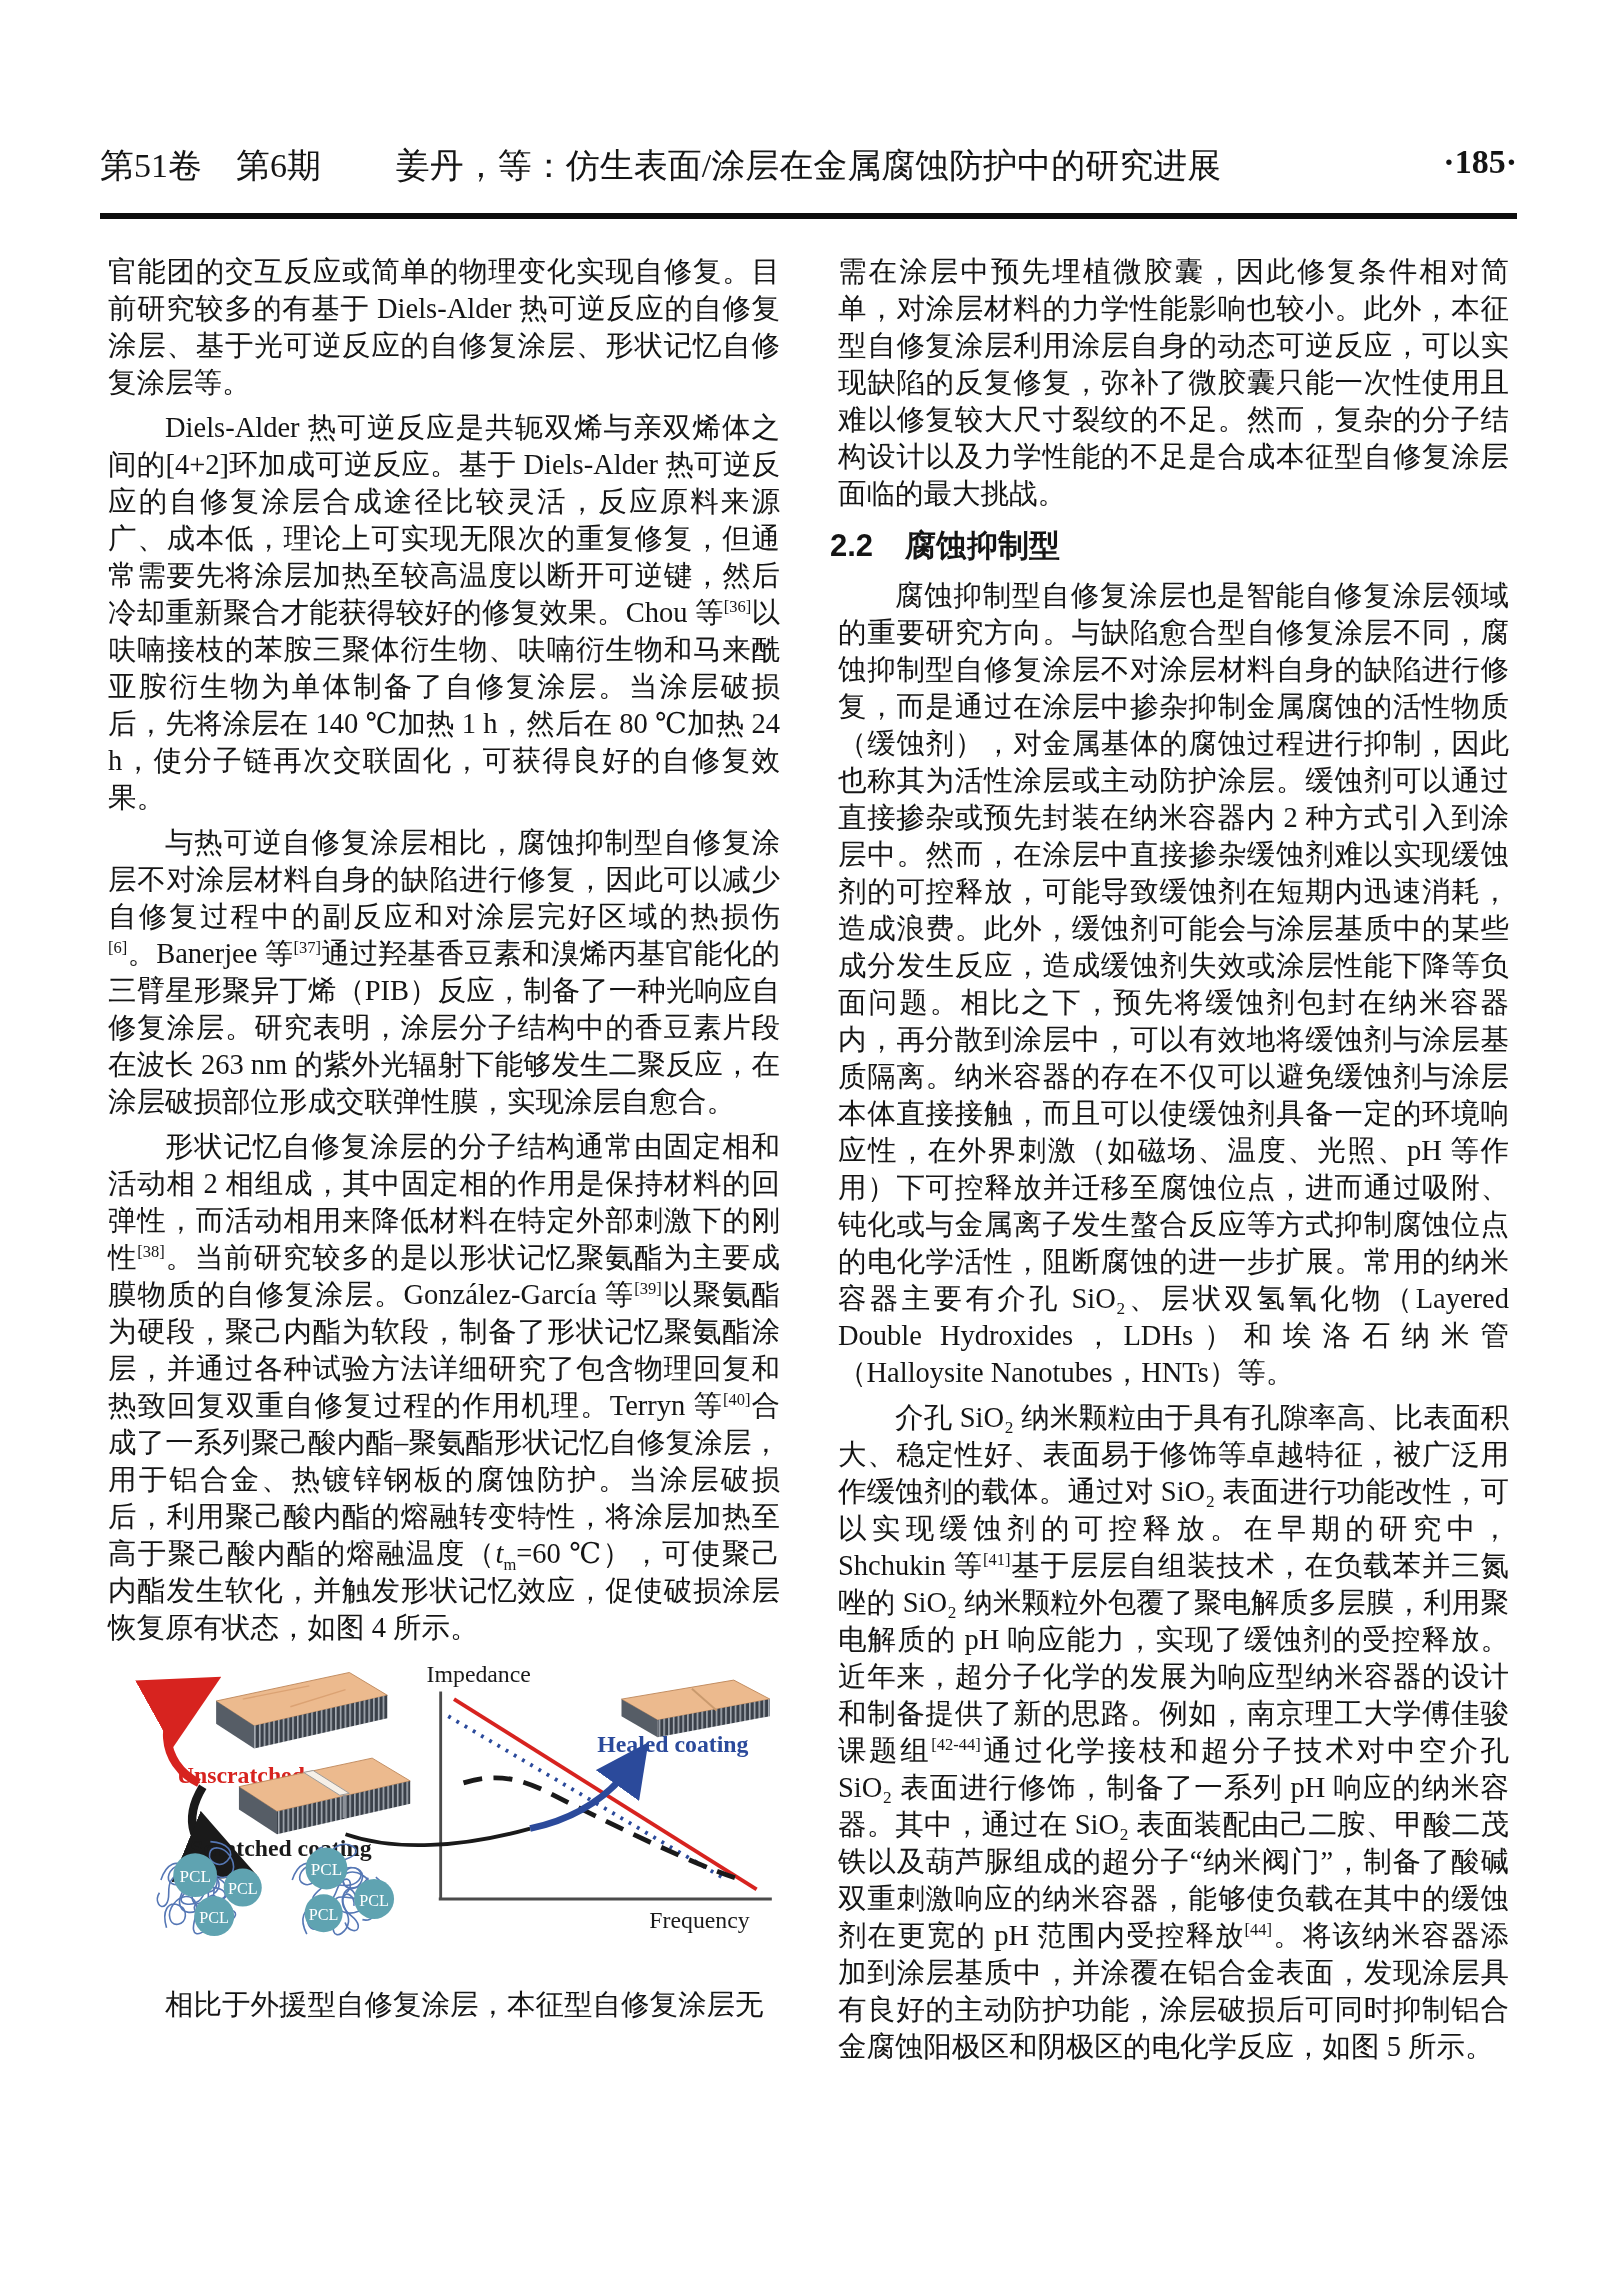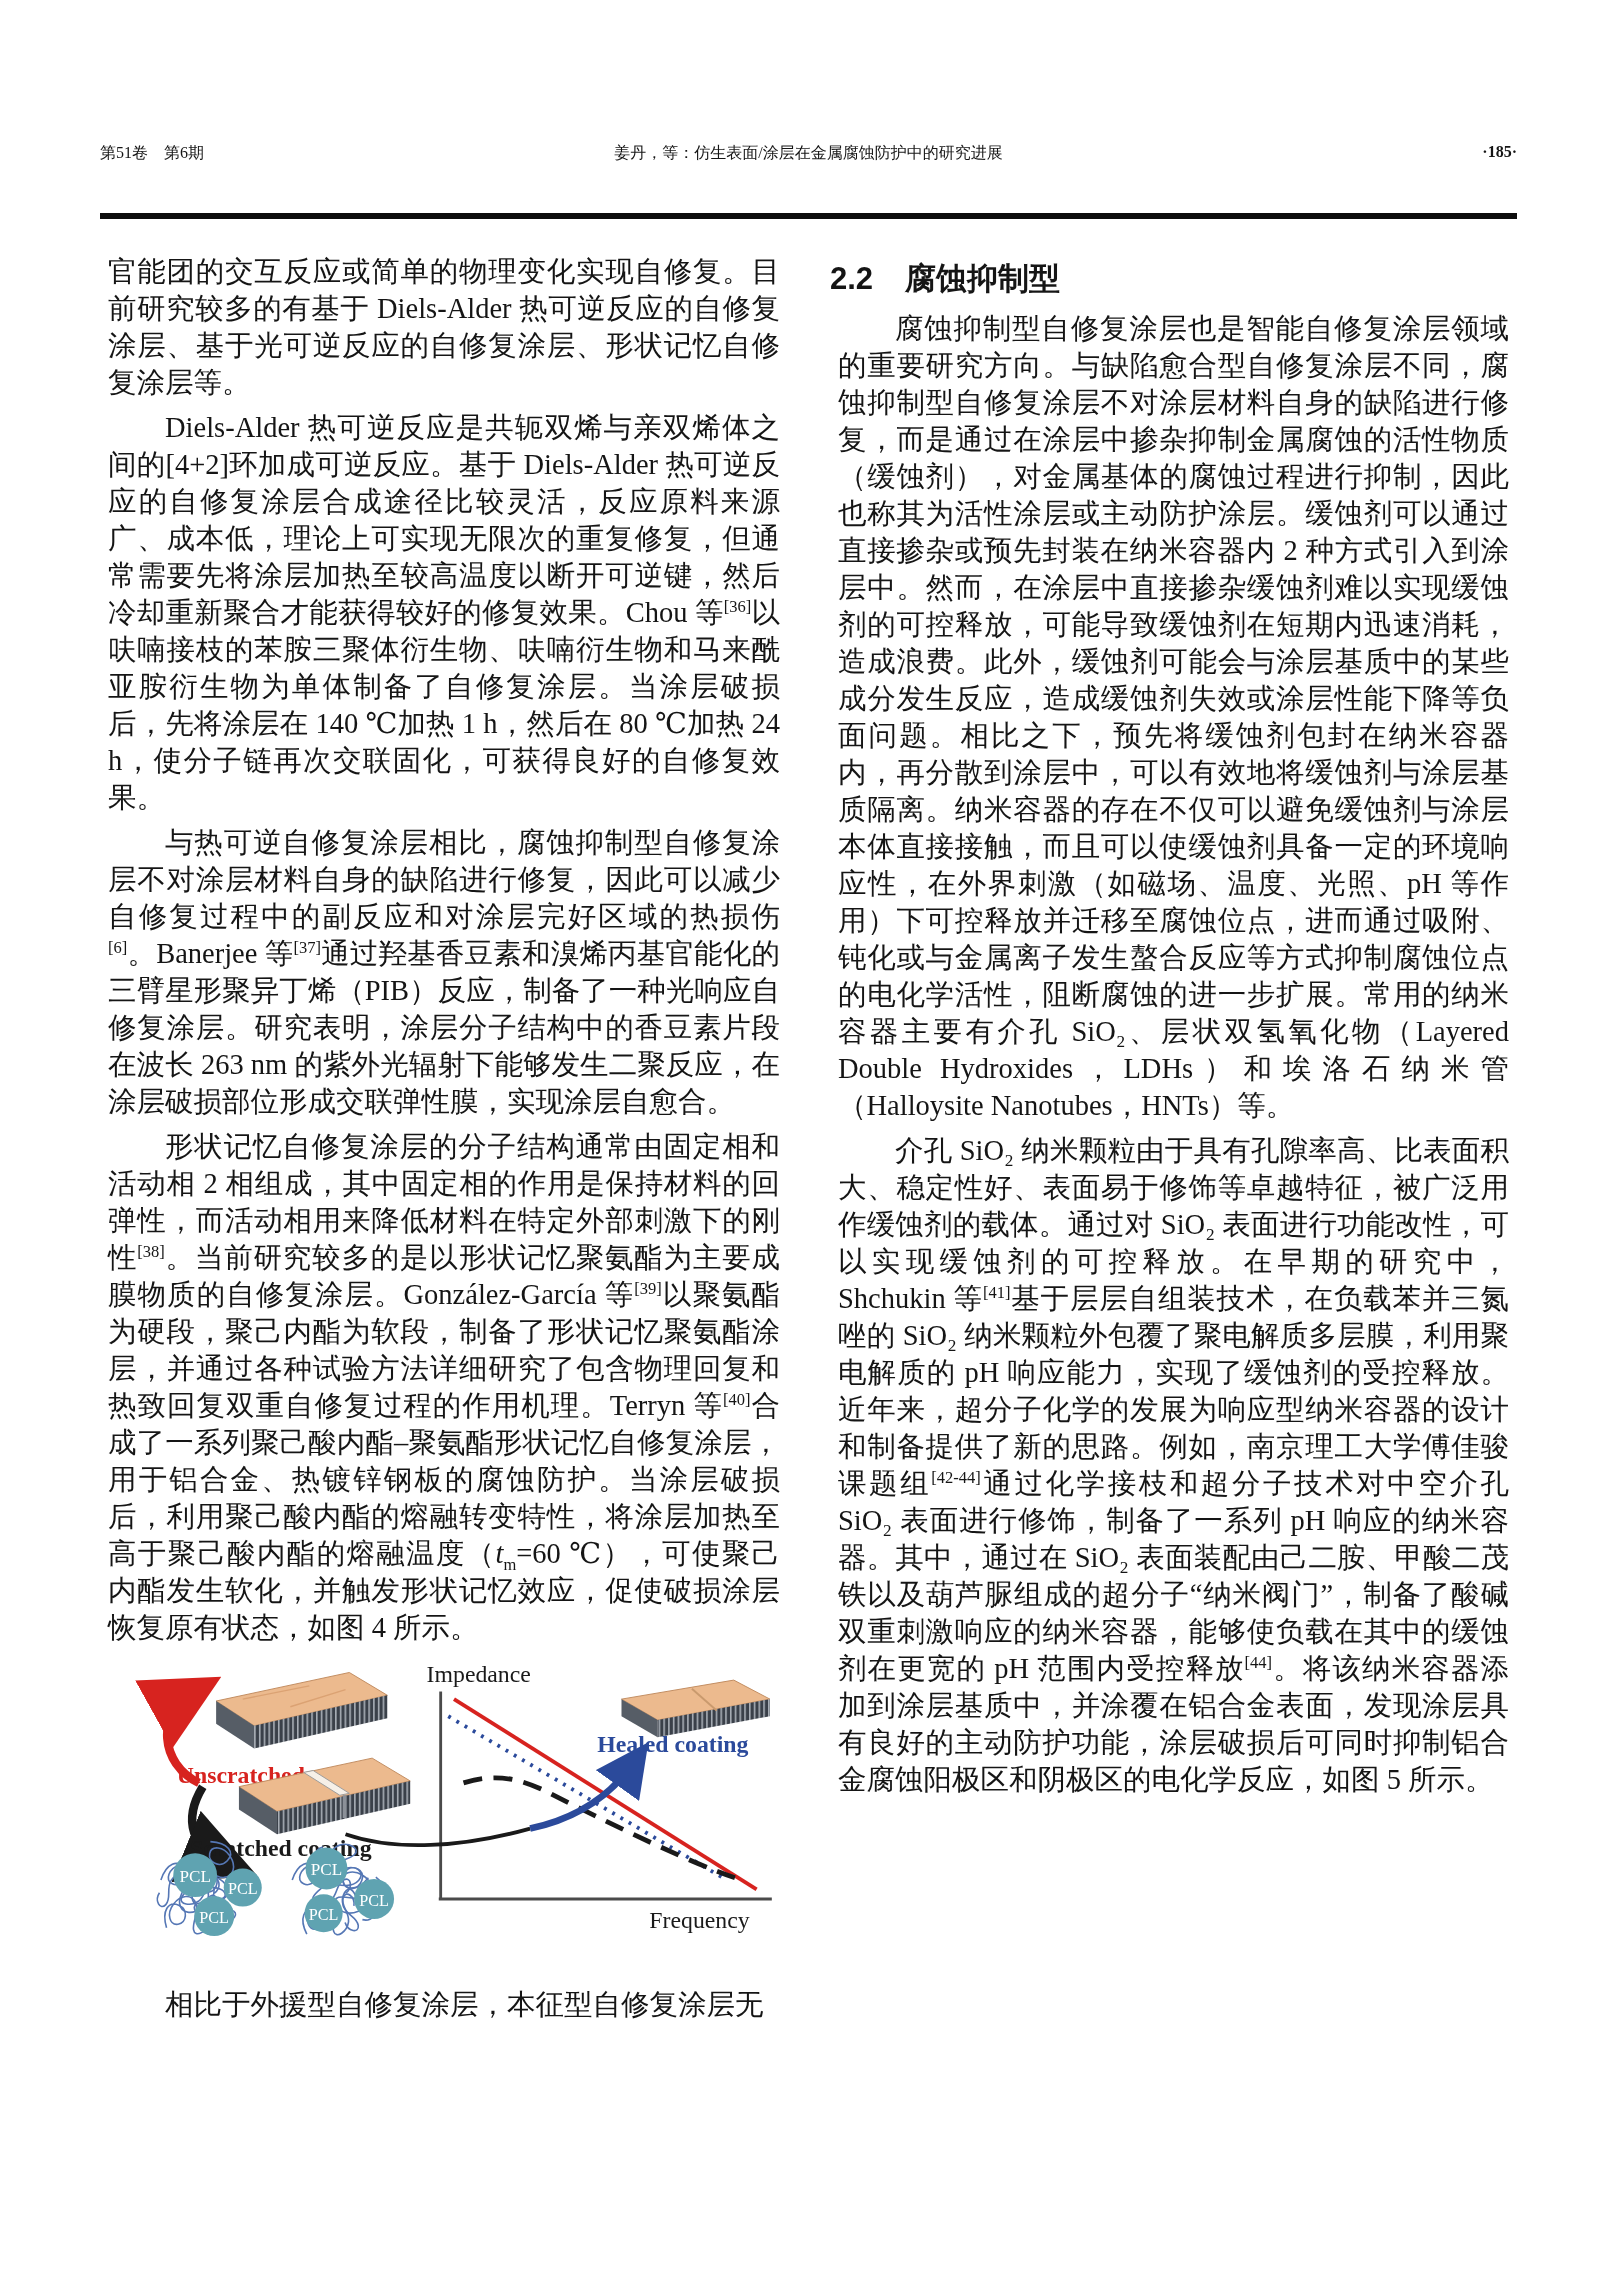--- a/index.html
+++ b/index.html
@@ -1,20 +1,20 @@
 <!DOCTYPE html>
 <html style="font-size:15px"><head>
 <meta charset="utf-8">
 <style>
   html,body{margin:0;padding:0;background:#ffffff;}
   body{width:1617px;height:2269px;position:relative;overflow:hidden;
        font-family:"Liberation Serif","DejaVu Serif",serif;color:#151515;}
   .page{position:absolute;inset:0;}
   
-  .header{position:absolute;top:143px;left:100px;width:1417px;height:38px;font-size:16px;}
+  .header{position:absolute;top:143px;left:100px;width:1417px;height:38px;font-size:34px;}
   .h-left{position:absolute;left:0;top:0;}
   .h-center{position:absolute;left:0;right:0;text-align:center;top:0;}
   .h-right{position:absolute;right:0;top:0;font-weight:bold;}
   .rule{position:absolute;top:213px;left:100px;width:1417px;height:5.7px;background:#0d0d0d;}
   
   .columns{position:absolute;top:245px;left:100px;width:1417px;display:flex;gap:42px;}
   .col{width:688px;font-size:28.5px;line-height:37px;text-align:justify;}
   .col p{margin:8px;}
   p.indent{text-indent:2em;}
   sup{font-size:0.58em;line-height:0;vertical-align:super;}
@@ -143,20 +143,21 @@
             <text x="602" y="96" font-size="25" fill="#2b4a9b" font-weight="bold" text-anchor="middle">Healed coating</text>
           </g>
         </svg>
 
       </figure>
 
       <p class="indent lastp">相比于外援型自修复涂层，本征型自修复涂层无</p>
     </div>
 
     <div class="col">
+      <p>需在涂层中预先埋植微胶囊，因此修复条件相对简单，对涂层材料的力学性能影响也较小。此外，本征型自修复涂层利用涂层自身的动态可逆反应，可以实现缺陷的反复修复，弥补了微胶囊只能一次性使用且难以修复较大尺寸裂纹的不足。然而，复杂的分子结构设计以及力学性能的不足是合成本征型自修复涂层面临的最大挑战。</p>
       <h3 class="sec">
         <span>2.2</span><span class="ht">腐蚀抑制型</span>
       </h3>
       <p class="indent">腐蚀抑制型自修复涂层也是智能自修复涂层领域的重要研究方向。与缺陷愈合型自修复涂层不同，腐蚀抑制型自修复涂层不对涂层材料自身的缺陷进行修复，而是通过在涂层中掺杂抑制金属腐蚀的活性物质（缓蚀剂），对金属基体的腐蚀过程进行抑制，因此也称其为活性涂层或主动防护涂层。缓蚀剂可以通过直接掺杂或预先封装在纳米容器内 2 种方式引入到涂层中。然而，在涂层中直接掺杂缓蚀剂难以实现缓蚀剂的可控释放，可能导致缓蚀剂在短期内迅速消耗，造成浪费。此外，缓蚀剂可能会与涂层基质中的某些成分发生反应，造成缓蚀剂失效或涂层性能下降等负面问题。相比之下，预先将缓蚀剂包封在纳米容器内，再分散到涂层中，可以有效地将缓蚀剂与涂层基质隔离。纳米容器的存在不仅可以避免缓蚀剂与涂层本体直接接触，而且可以使缓蚀剂具备一定的环境响应性，在外界刺激（如磁场、温度、光照、pH 等作用）下可控释放并迁移至腐蚀位点，进而通过吸附、钝化或与金属离子发生螯合反应等方式抑制腐蚀位点的电化学活性，阻断腐蚀的进一步扩展。常用的纳米容器主要有介孔 SiO₂、层状双氢氧化物（Layered Double Hydroxides，LDHs）和埃洛石纳米管（Halloysite Nanotubes，HNTs）等。</p>
       <p class="indent"><span>介孔 SiO₂ 纳米颗粒由于具有孔隙率高、比表面积大、稳定性好、表面易于修饰等卓越特征，被广泛用作缓蚀剂的载体。通过对 SiO₂ 表面进行功能改性，可以实现缓蚀剂的可控释放。在早期的研究中，Shchukin 等</span><sup>[41]</sup><span>基于层层自组装技术，在负载苯并三氮唑的 SiO₂ 纳米颗粒外包覆了聚电解质多层膜，利用聚电解质的 pH 响应能力，实现了缓蚀剂的受控释放。近年来，超分子化学的发展为响应型纳米容器的设计和制备提供了新的思路。例如，南京理工大学傅佳骏课题组</span><sup>[42-44]</sup><span>通过化学接枝和超分子技术对中空介孔 SiO₂ 表面进行修饰，制备了一系列 pH 响应的纳米容器。其中，通过在 SiO₂ 表面装配由己二胺、甲酸二茂铁以及葫芦脲组成的超分子“纳米阀门”，制备了酸碱双重刺激响应的纳米容器，能够使负载在其中的缓蚀剂在更宽的 pH 范围内受控释放</span><sup>[44]</sup><span>。将该纳米容器添加到涂层基质中，并涂覆在铝合金表面，发现涂层具有良好的主动防护功能，涂层破损后可同时抑制铝合金腐蚀阳极区和阴极区的电化学反应，如图 5 所示。</span></p>
     </div>
 
   </div>
 </div>
 

